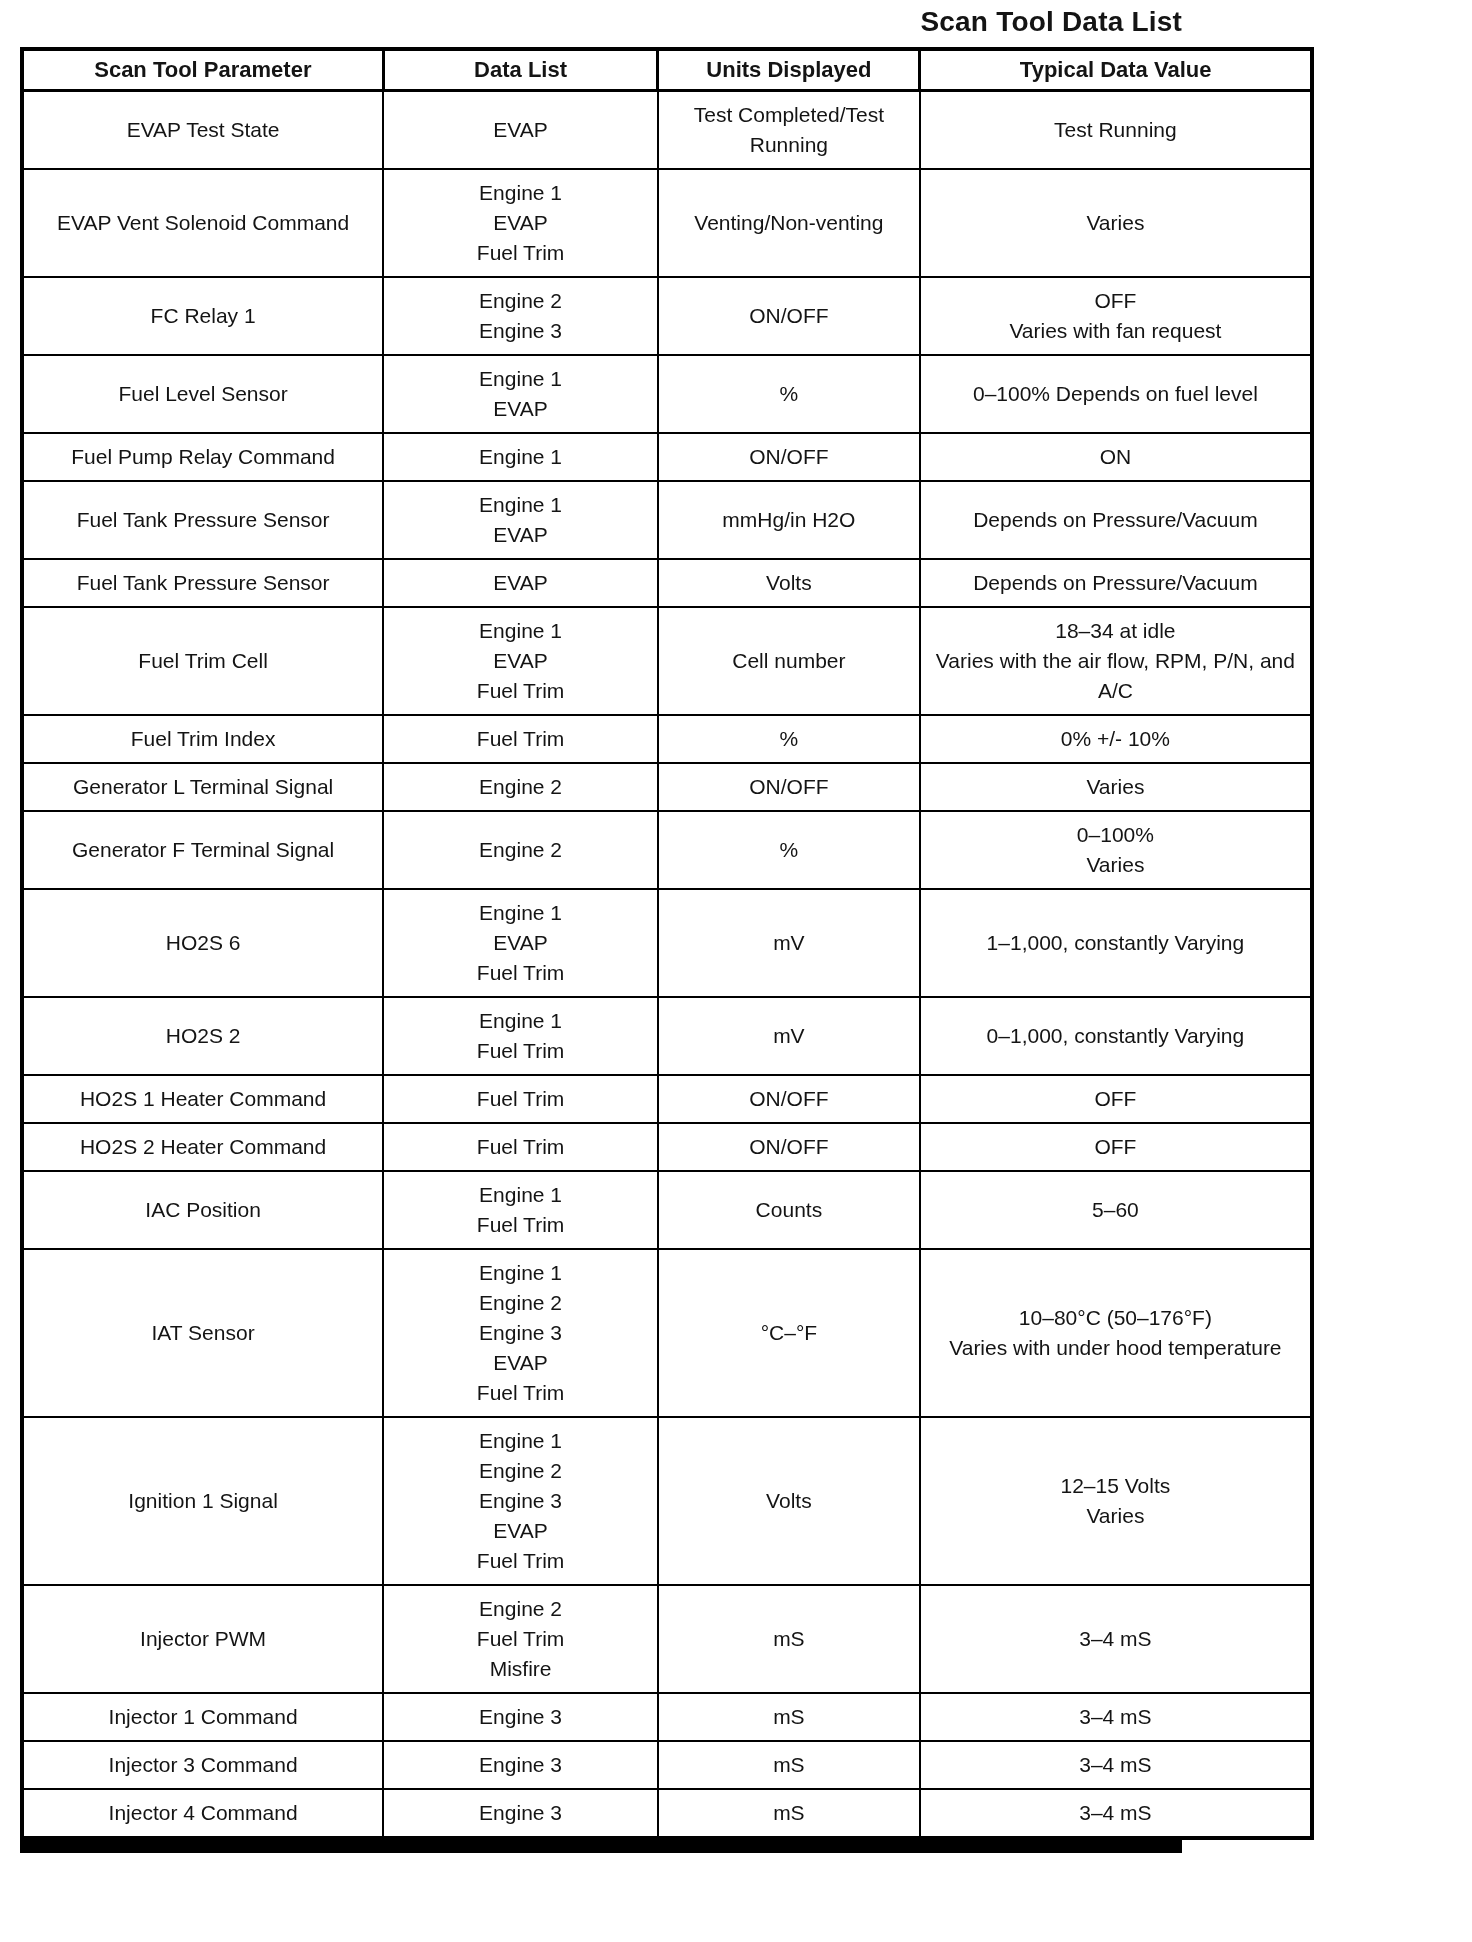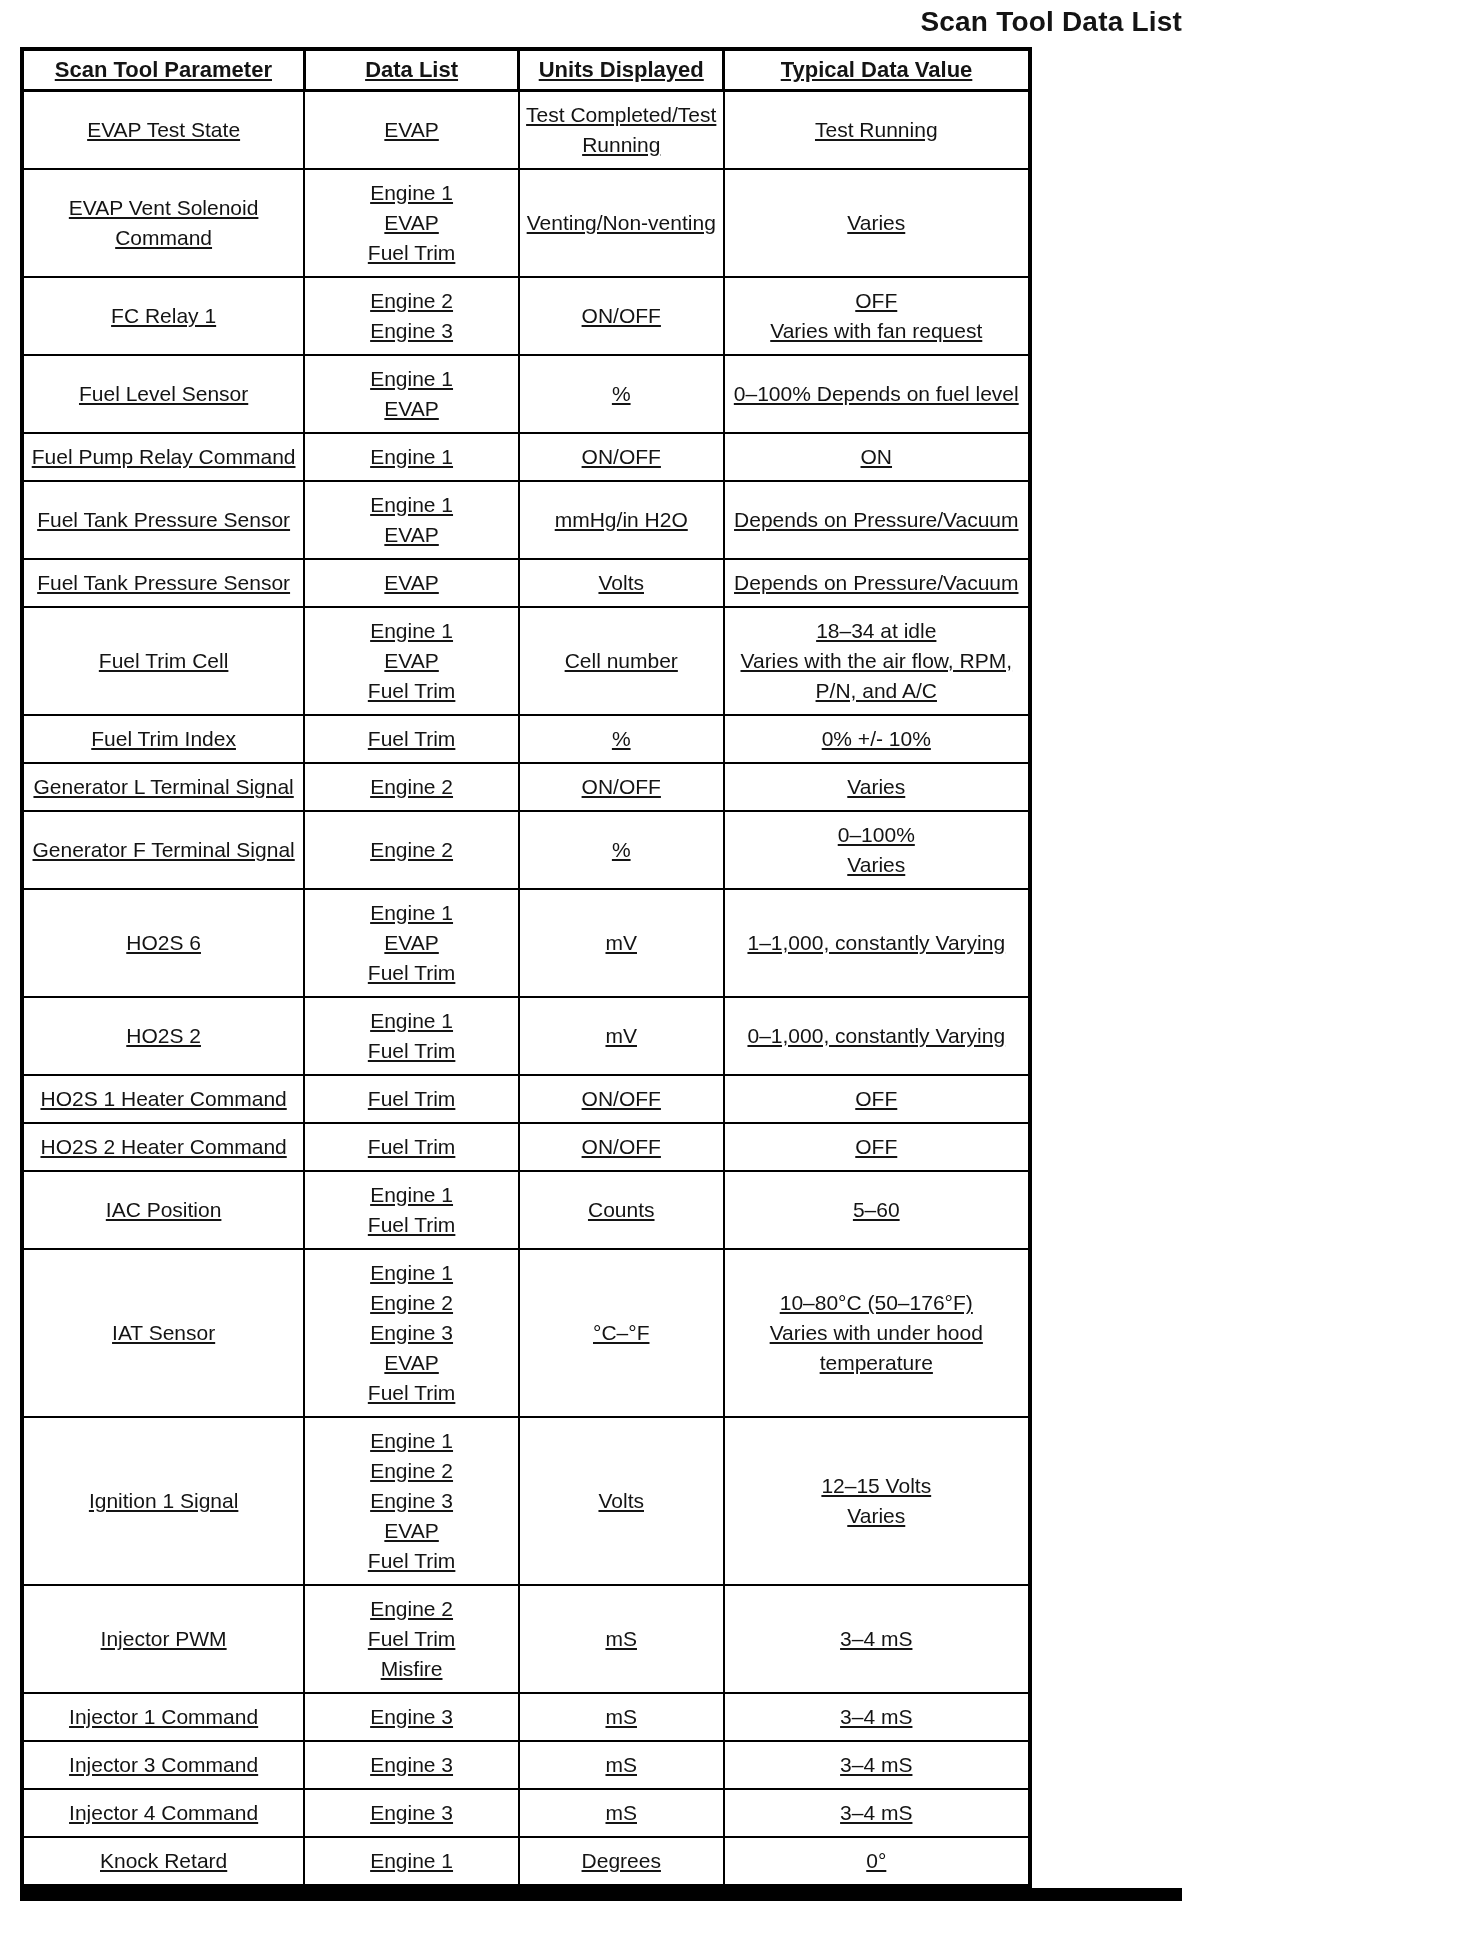--- a/index.html
+++ b/index.html
@@ -23,24 +23,23 @@
   }
   .doc-title {
     font-size: 28px;
     font-weight: bold;
     text-align: right;
     margin: 2px 0 9px 0;
     letter-spacing: 0.2px;
   }
   table.scan-table {
     border-collapse: collapse;
-    width: 1012px;
+    width: 1294px;
     table-layout: fixed;
     border: 4px solid #000;
-    text-decoration: underline;
   }
   .scan-table th {
     border: 3px solid #000;
     font-size: 22px;
     font-weight: bold;
     padding: 6px 4px;
     text-align: center;
     vertical-align: middle;
   }
   .scan-table td {
@@ -235,23 +234,17 @@
           <td>Engine 3</td>
           <td>mS</td>
           <td>3–4 mS</td>
         </tr>
         <tr>
           <td>Injector 4 Command</td>
           <td>Engine 3</td>
           <td>mS</td>
           <td>3–4 mS</td>
         </tr>
-        <tr>
-          <td>Knock Retard</td>
-          <td>Engine 1</td>
-          <td>Degrees</td>
-          <td>0°</td>
-        </tr>
       </tbody>
   </table>
 
   <div class="bottom-bar"></div>
 </div>
 
 </body></html>

